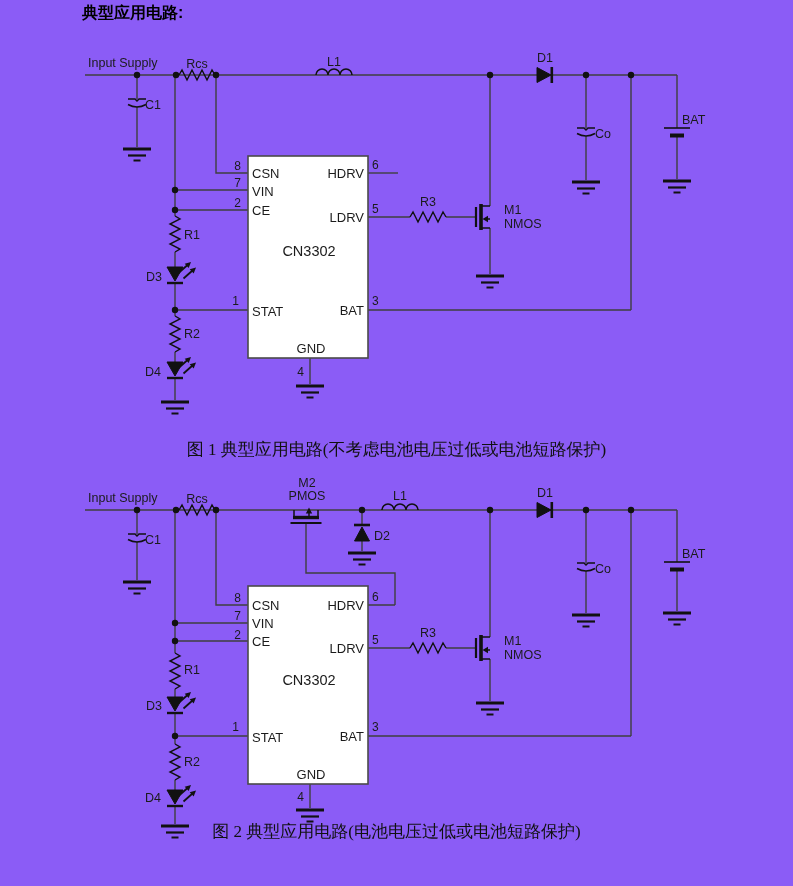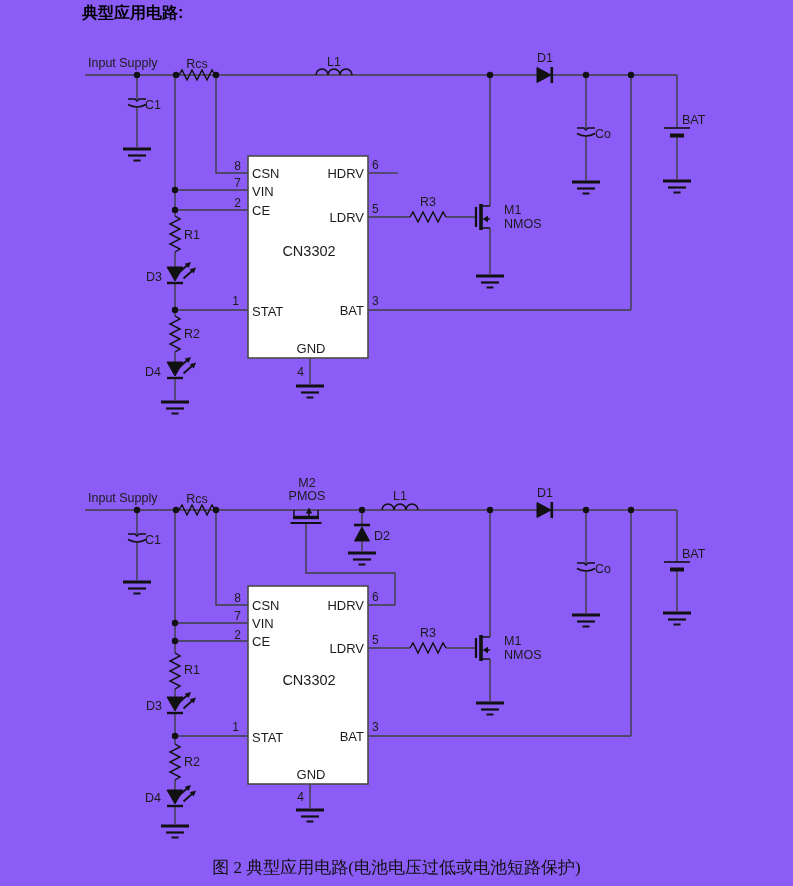--- a/index.html
+++ b/index.html
@@ -256,15 +256,16 @@
         <text class="pnum" x="372" y="731">3</text>
         <text class="pname" x="364" y="610" text-anchor="end">HDRV</text>
         <text class="pname" x="364" y="653" text-anchor="end">LDRV</text>
         <text class="pname" x="364" y="741" text-anchor="end">BAT</text>
         <text class="pname" x="311" y="779" text-anchor="middle">GND</text>
         <text class="pnum" x="304" y="801" text-anchor="end">4</text>
       </g>
     </g>
   </svg>
 
-  <div class="fig-caption" style="top:856px;">图 2   典型应用电路(电池电压过低或电池短路保护)</div>
+  <div class="fig-caption" style="top:438px;">图 1   典型应用电路(不考虑电池电压过低或电池短路保护)</div>
+  <div class="fig-caption" style="top:820px;">图 2   典型应用电路(电池电压过低或电池短路保护)</div>
 
 </div>
 
 </body></html>

